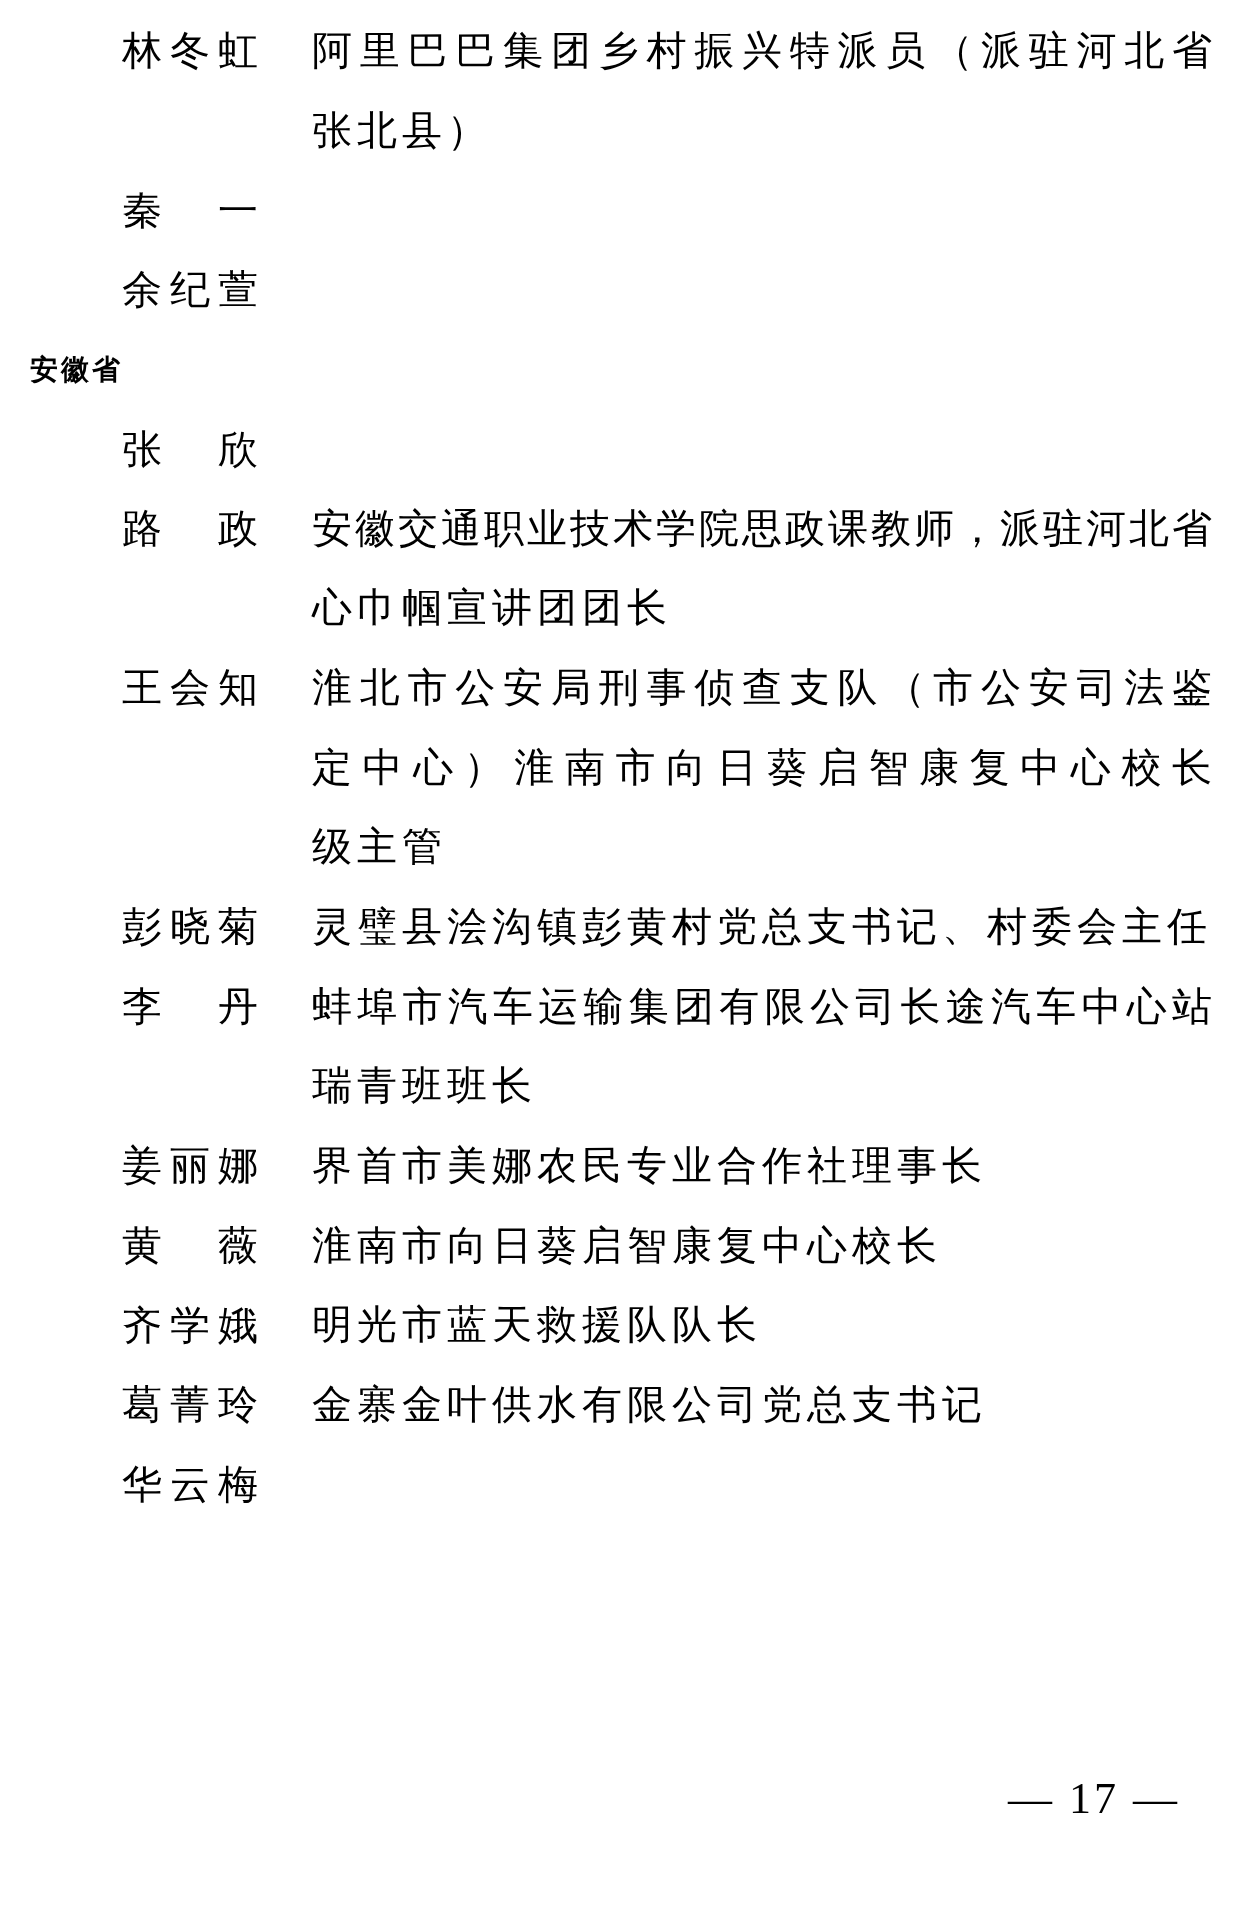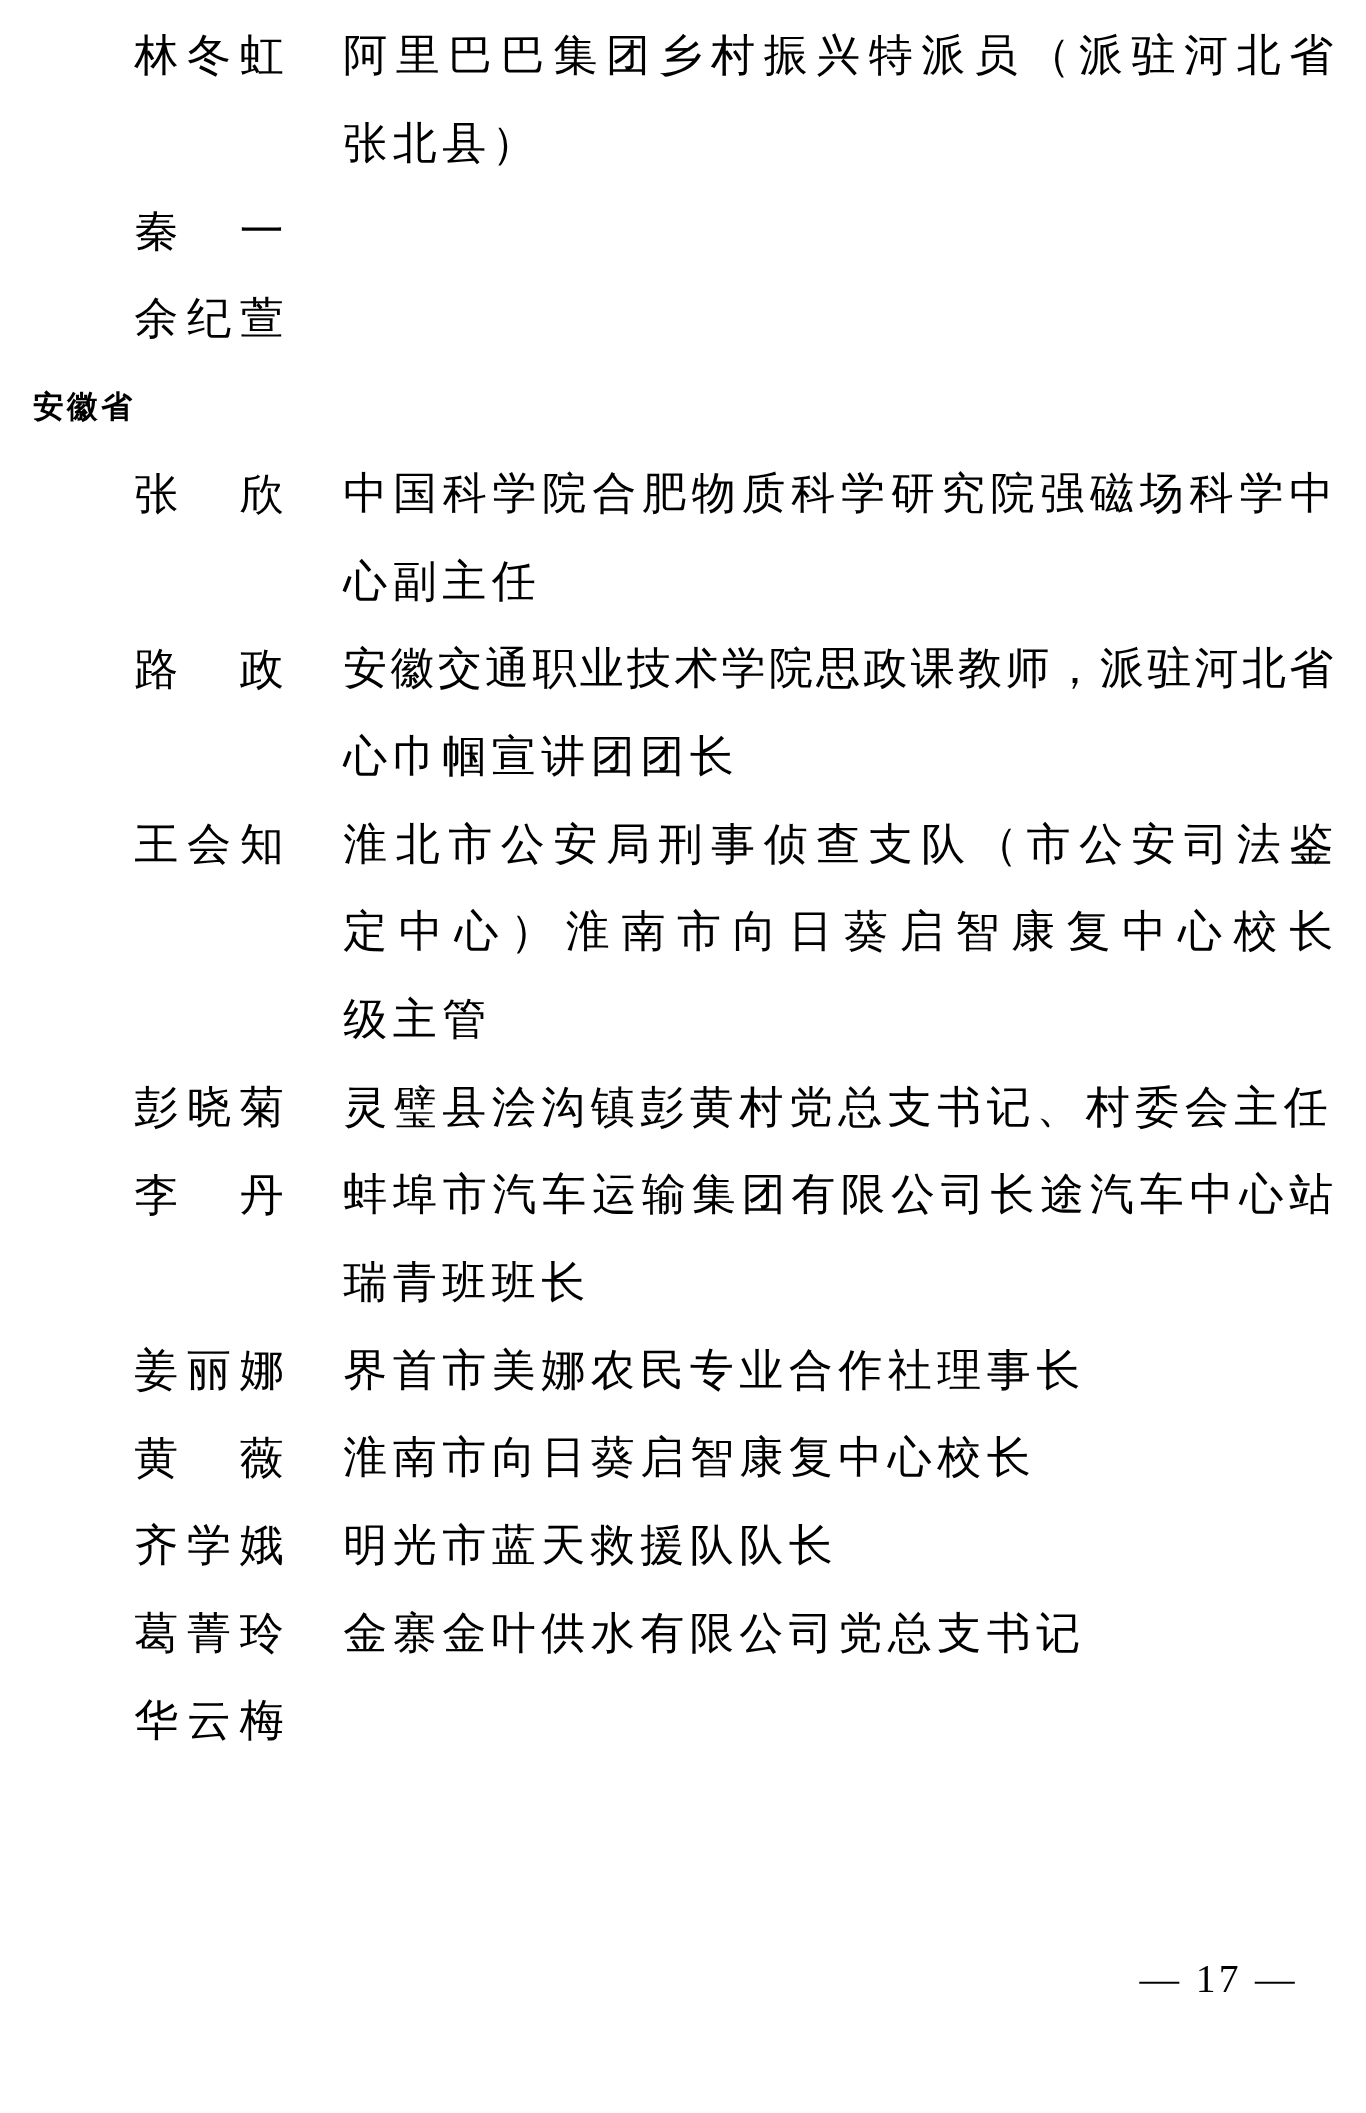--- a/index.html
+++ b/index.html
@@ -61,21 +61,21 @@
   }
   .tline.last {
     letter-spacing: 5px;
   }
   .page-number {
     position: absolute;
     top: 1779px;
     right: 62px;
     height: 40px;
     line-height: 40px;
-    font-size: 36px;
+    font-size: 44px;
     letter-spacing: 3px;
     white-space: nowrap;
   }
 </style>
 </head>
 <body>
 
 <div class="page">
   <div id="list">
       <div class="entry">
@@ -101,24 +101,20 @@
           <span class="name-char">纪</span>
           <span class="name-char">萱</span>
         </div>
   </div>
       <div class="grid-row section-header">安徽省</div>
       <div class="entry">
     <div class="name-col">
           <span class="name-char">张</span>
           <span class="name-char">欣</span>
         </div>
-    <div class="title-col">
-          <div class="tline full">中国科学院合肥物质科学研究院强磁场科学中</div>
-          <div class="tline last">心副主任</div>
-        </div>
   </div>
       <div class="entry">
     <div class="name-col">
           <span class="name-char">路</span>
           <span class="name-char">政</span>
         </div>
     <div class="title-col">
           <div class="tline full">安徽交通职业技术学院思政课教师，派驻河北省</div>
           <div class="tline last">心巾帼宣讲团团长</div>
         </div>

